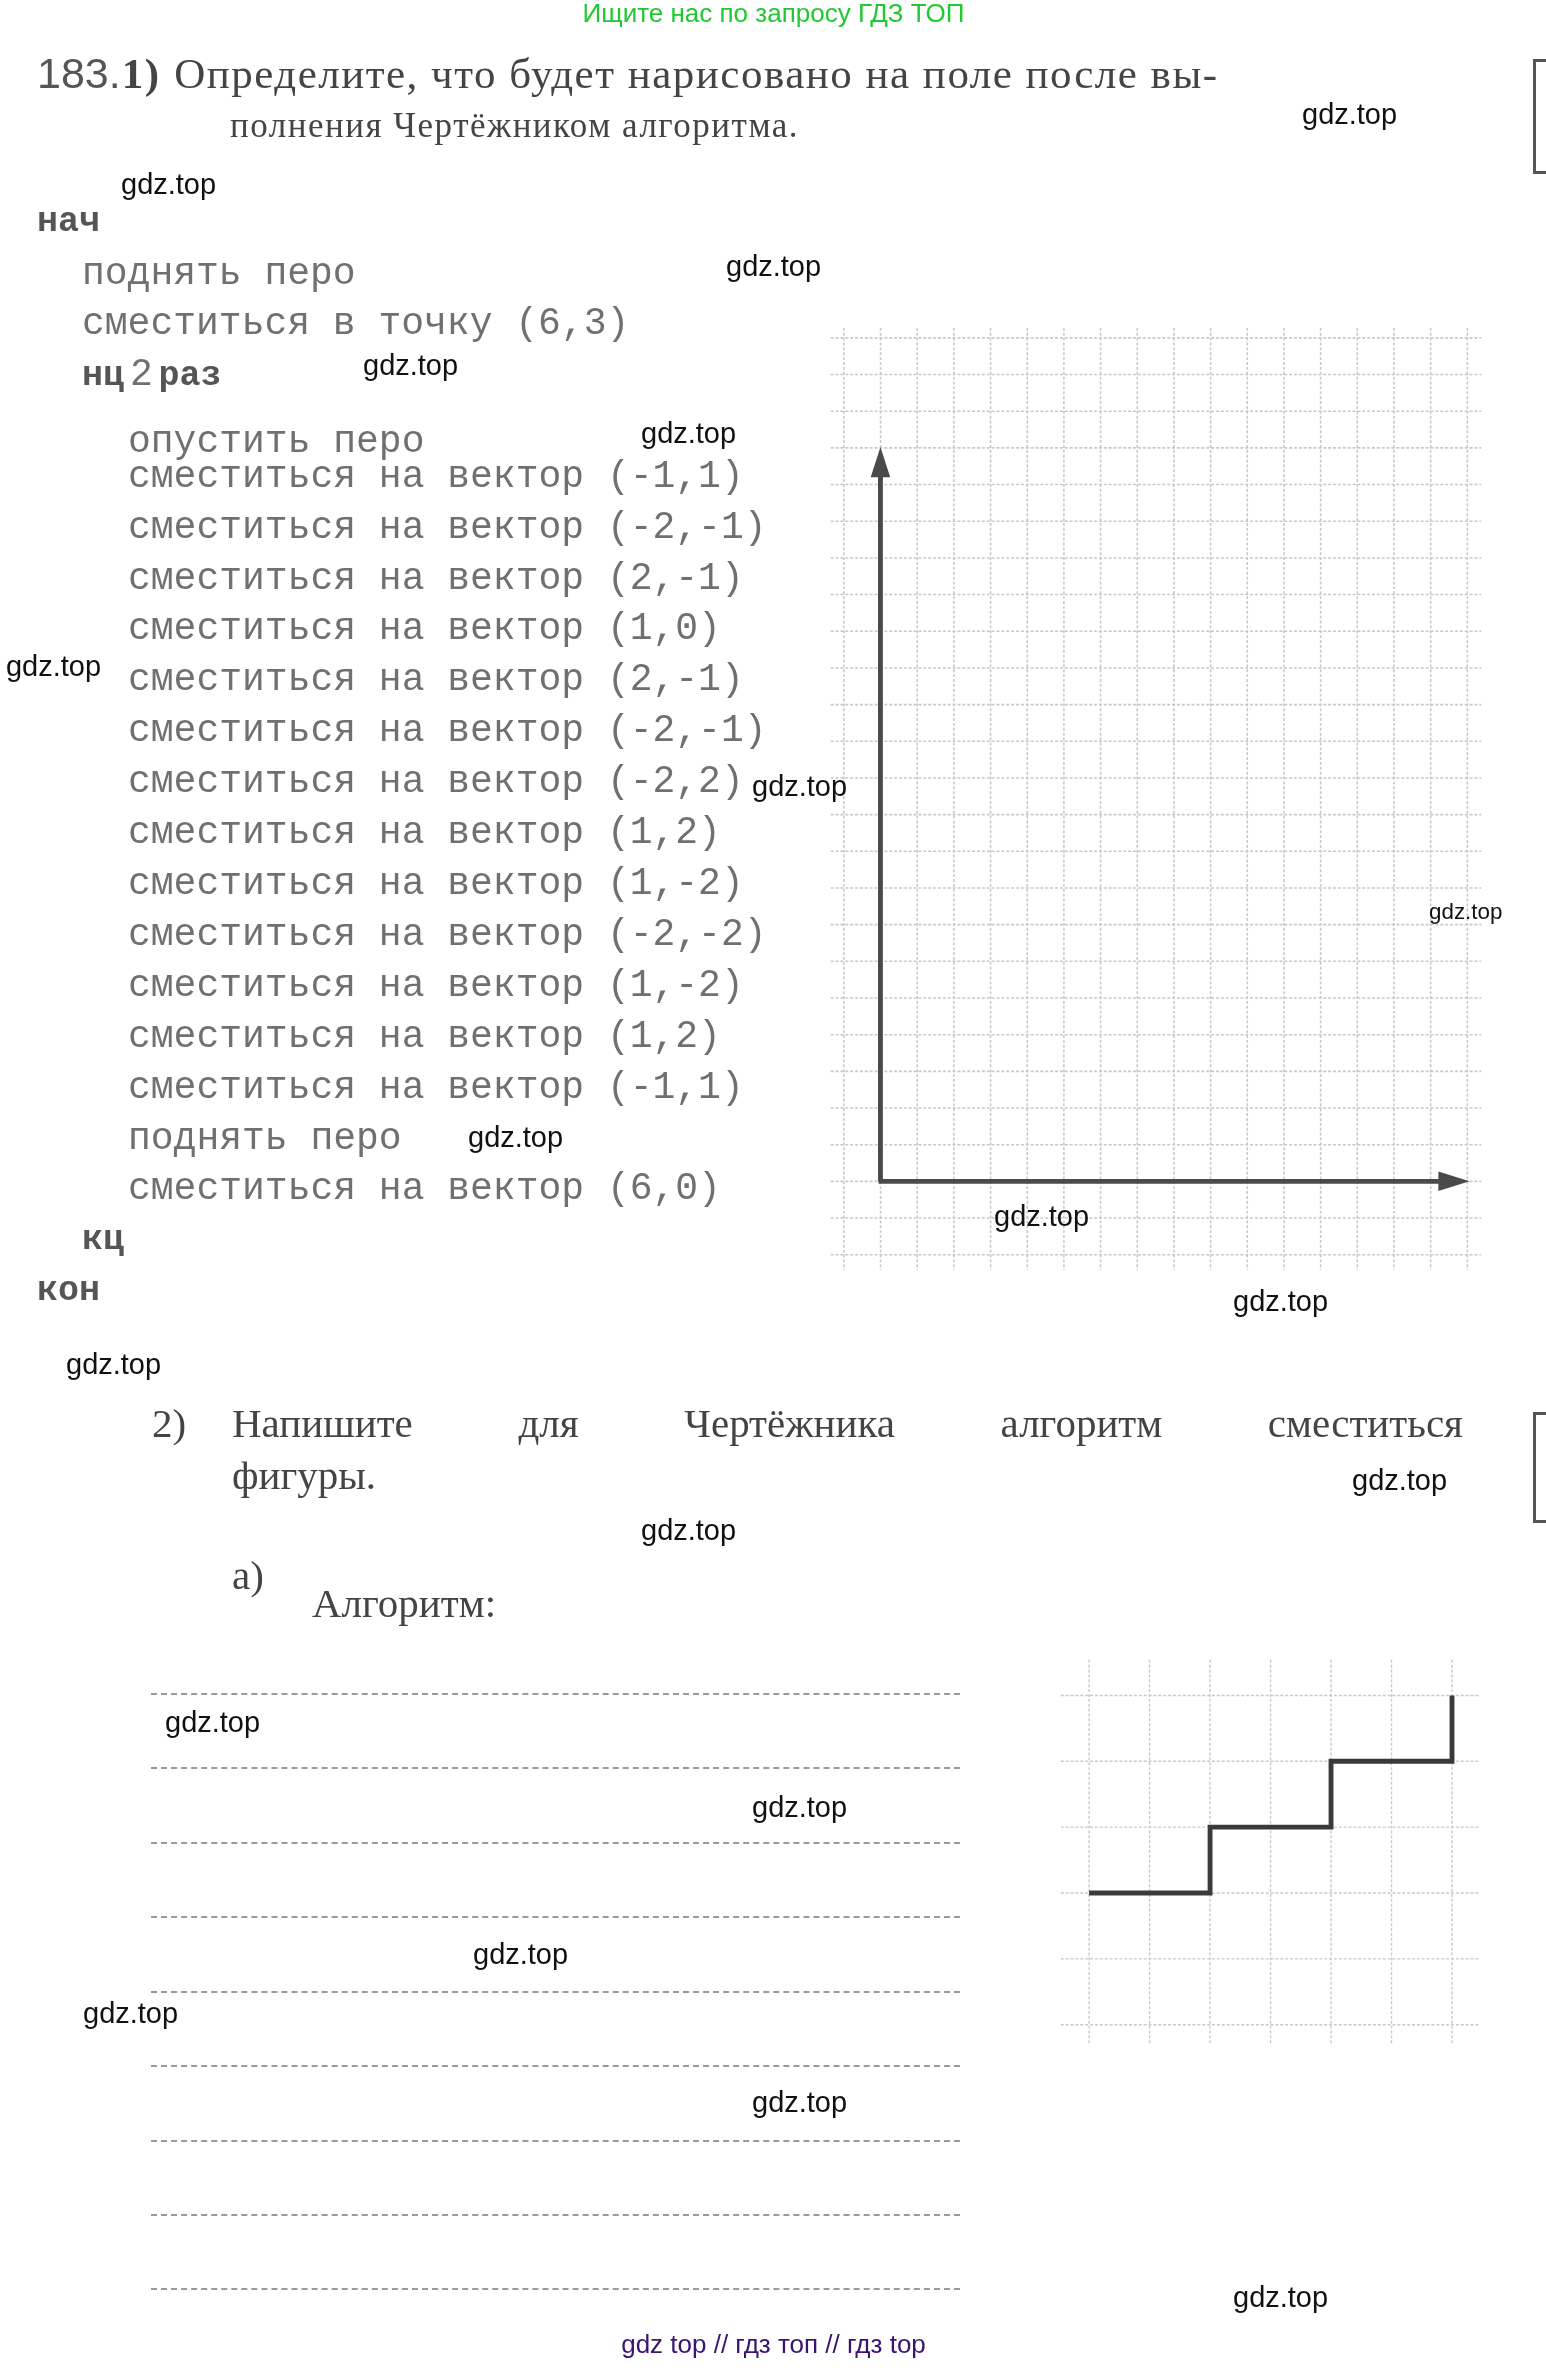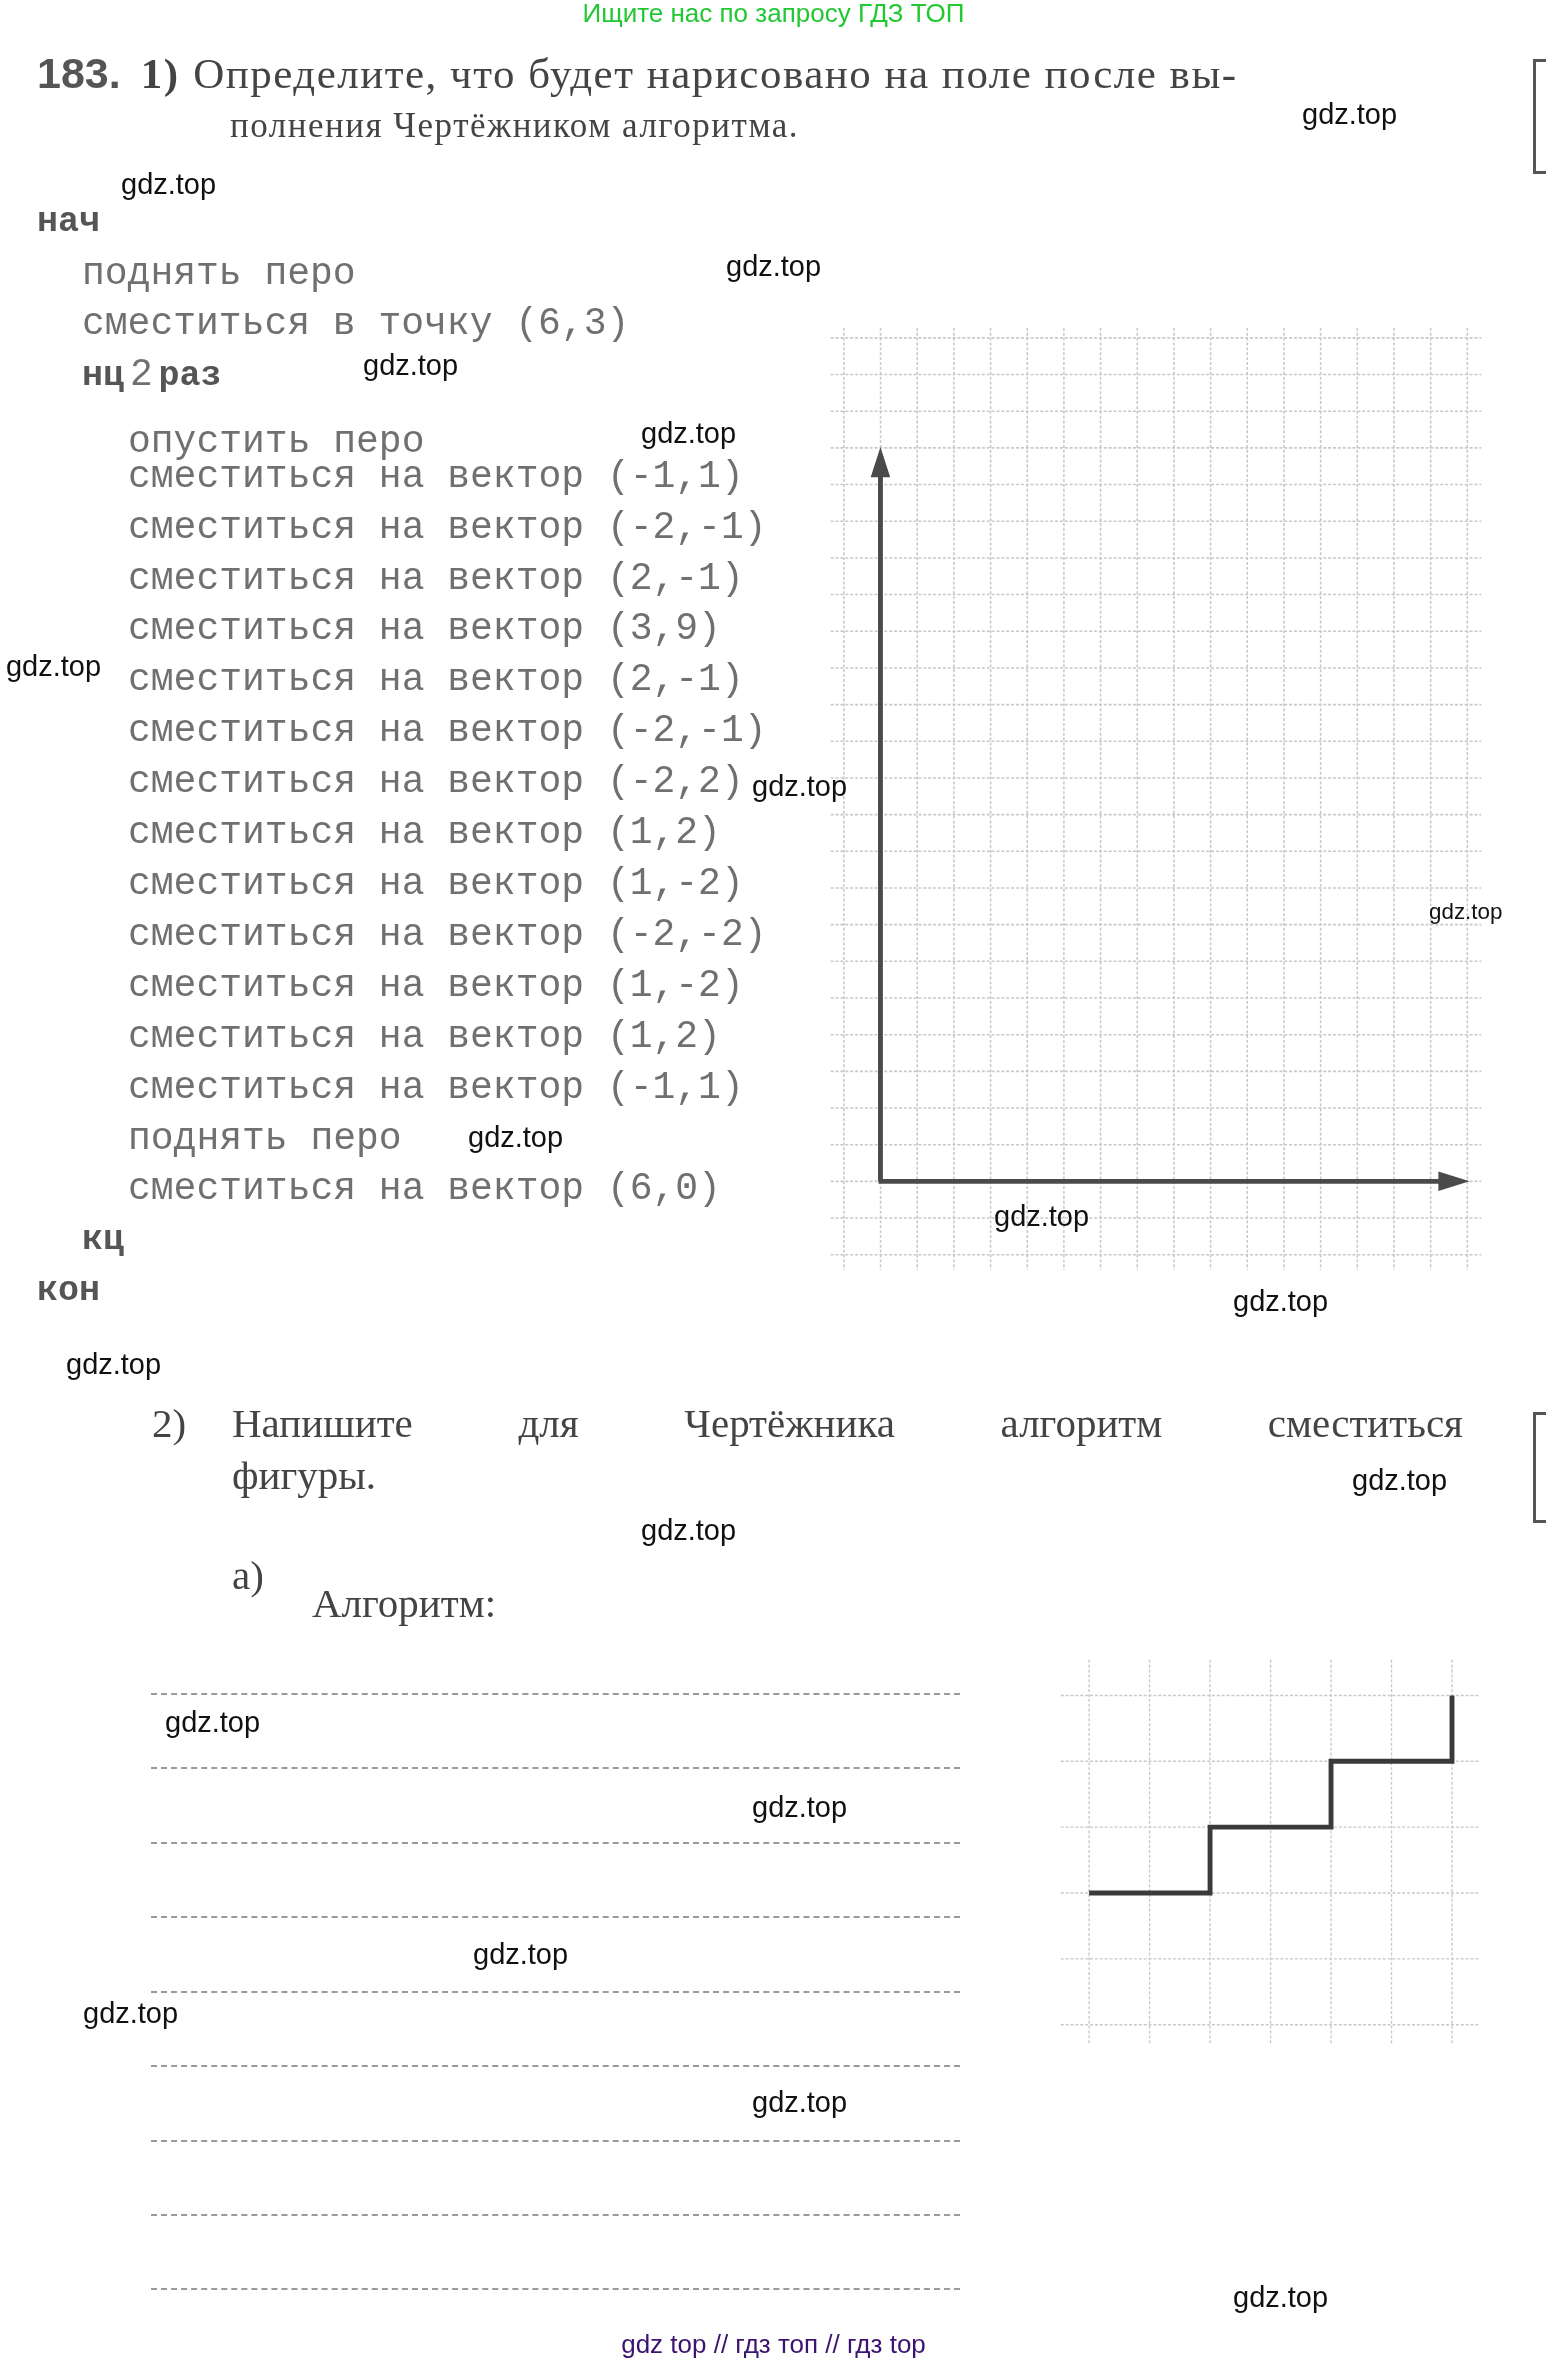--- a/index.html
+++ b/index.html
@@ -1,20 +1,20 @@
 <!DOCTYPE html>
 <html><head>
 <meta charset="utf-8">
 <style>
   html,body{margin:0;padding:0;background:#fff;}
   body{width:1547px;height:2374px;position:relative;overflow:hidden;font-family:"Liberation Serif",serif;color:#3a3a3a;}
   .abs{position:absolute;white-space:nowrap;}
   .top-banner{left:0;width:1547px;top:-2px;text-align:center;font-family:"Liberation Sans",sans-serif;font-size:26px;color:#22c832;}
   .task-title{left:37px;top:47px;font-size:43px;line-height:53px;color:#444;letter-spacing:1.5px;}
-  .task-title b{font-family:"Liberation Sans",sans-serif;font-weight:bold;color:#555;letter-spacing:0;margin-right:20px;}
+  .task-title b{font-family:"Liberation Sans",sans-serif;font-weight:normal;color:#555;letter-spacing:0;margin-right:1px;}
   .task-title .part{font-weight:bold;margin-right:13.7px;}
   .task-title2{left:230px;top:99px;font-size:35px;line-height:53px;color:#444;letter-spacing:1.5px;}
   .code{font-family:"Liberation Mono",monospace;font-size:38px;color:#707070;line-height:51px;}
   .kw{font-family:"Liberation Mono",monospace;font-weight:bold;font-size:35px;color:#555;line-height:51px;}
   .wm{font-family:"Liberation Sans",sans-serif;font-size:29px;color:#111;}
   .wm.small{font-size:22.4px;}
   .footer{left:0;width:1547px;top:2329px;text-align:center;font-family:"Liberation Sans",sans-serif;font-size:26px;color:#3c1470;}
   .p2-text{font-size:41px;color:#444;line-height:53px;}
   .bracket{position:absolute;width:13.7px;border:3.9px solid #555;border-right:none;}
   svg{position:absolute;}
@@ -35,21 +35,21 @@
   <div class="abs code" style="left:82px;top:248px;">поднять перо</div>
   <div class="abs code" style="left:82px;top:298px;">сместиться в точку (6,3)</div>
   <div class="abs" style="left:82px;top:349px;">
     <span class="kw">нц</span><span class="code" style="margin:0 5.9px;">2</span><span class="kw">раз</span>
   </div>
   <div id="loop-body">
       <div class="abs code" style="left: 128px; top: 400px; margin-top: 16px;">опустить перо</div>
       <div class="abs code" style="left: 128px; top: 451px;">сместиться на вектор (-1,1)</div>
       <div class="abs code" style="left: 128px; top: 502px;">сместиться на вектор (-2,-1)</div>
       <div class="abs code" style="left: 128px; top: 553px;">сместиться на вектор (2,-1)</div>
-      <div class="abs code" style="left: 128px; top: 603px;">сместиться на вектор (3,9)</div>
+      <div class="abs code" style="left: 128px; top: 603px;">сместиться на вектор (1,0)</div>
       <div class="abs code" style="left: 128px; top: 654px;">сместиться на вектор (2,-1)</div>
       <div class="abs code" style="left: 128px; top: 705px;">сместиться на вектор (-2,-1)</div>
       <div class="abs code" style="left: 128px; top: 756px;">сместиться на вектор (-2,2)</div>
       <div class="abs code" style="left: 128px; top: 807px;">сместиться на вектор (1,2)</div>
       <div class="abs code" style="left: 128px; top: 858px;">сместиться на вектор (1,-2)</div>
       <div class="abs code" style="left: 128px; top: 909px;">сместиться на вектор (-2,-2)</div>
       <div class="abs code" style="left: 128px; top: 960px;">сместиться на вектор (1,-2)</div>
       <div class="abs code" style="left: 128px; top: 1011px;">сместиться на вектор (1,2)</div>
       <div class="abs code" style="left: 128px; top: 1062px;">сместиться на вектор (-1,1)</div>
       <div class="abs code" style="left: 128px; top: 1113px;">поднять перо</div>

